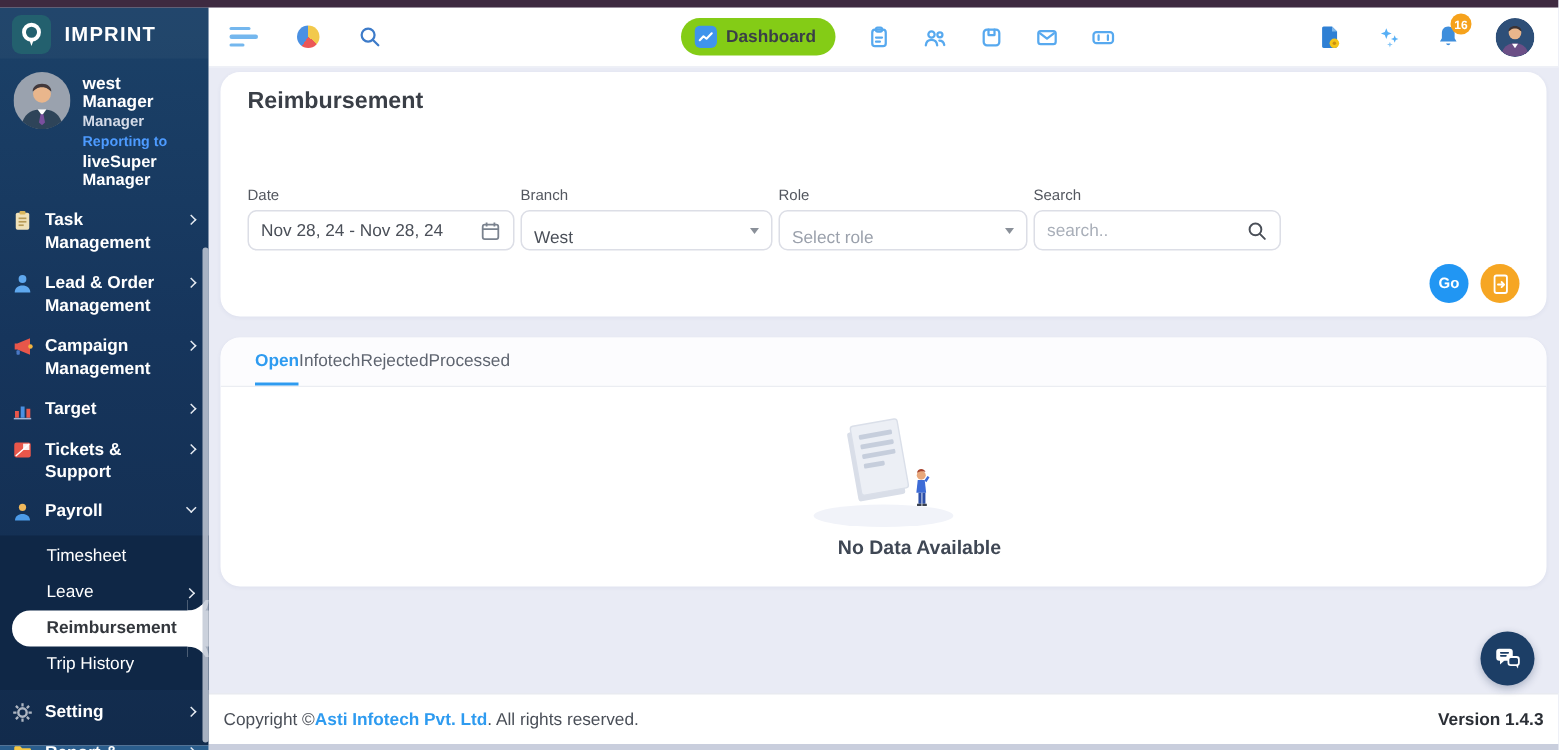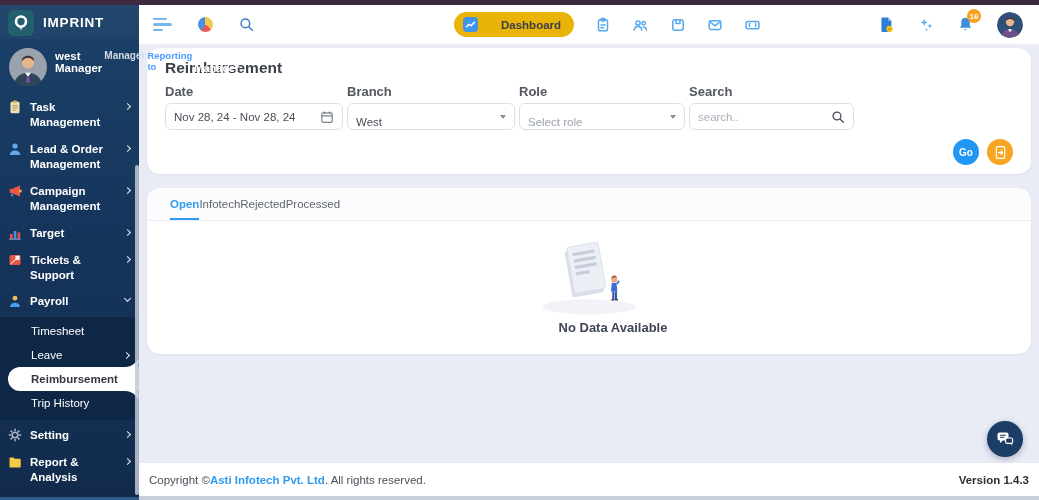--- a/index.html
+++ b/index.html
@@ -6,21 +6,21 @@
   html,body { width:1039px; height:500px; }
   body { font-family:"Liberation Sans","DejaVu Sans",sans-serif; background:#E9EBF5; position:relative; overflow:hidden; }
 
   .topstrip { position:absolute; left:0; top:0; width:1039px; height:5px; background:#3E2A40; z-index:30; }
 
   
   .sidebar { position:absolute; left:0; top:5px; width:139px; height:495px; background:linear-gradient(180deg,#1B4168 0%,#16355C 45%,#122B4C 100%); color:#fff; z-index:20; border-bottom:3px solid #2A5D8C; }
   .logo-row { display:flex; align-items:center; gap:9px; padding:5px 8px 4px 8px; height:34px; background:rgba(255,255,255,0.03); }
   .brand { font-size:13.5px; font-weight:bold; letter-spacing:.8px; color:#fff; }
   .profile { display:flex; gap:8px; padding:9px 8px 8px 9px; align-items:flex-start; }
-  .ptxt { display:flex; flex-direction:row; gap:2px; padding-top:2px; }
+  .ptxt { display:flex; flex-direction:column; gap:2px; padding-top:2px; }
   .pname { font-size:11.5px; font-weight:bold; }
   .prole { font-size:10px; color:#D4DBE8;font-weight:bold; }
   .preporting { font-size:9.5px; color:#4D9BFF; font-weight:bold; }
   .preports-to { font-size:11px; font-weight:bold; }
 
   .nav { display:flex; flex-direction:column; }
   .nav-item { display:flex; align-items:flex-start; gap:7px; padding:6px 9px 6px 8px; font-size:11.5px; font-weight:600; cursor:pointer; line-height:1.3; }
   .nicon { width:15px; flex:0 0 15px; display:flex; margin-top:0px; }
   .nlabel { flex:1; }
   .chev { width:5px; height:5px; border-right:1.6px solid #E6EBF2; border-bottom:1.6px solid #E6EBF2; flex:0 0 5px; margin-top:4px; }
@@ -37,35 +37,35 @@
 
   
   .main { position:absolute; left:139px; top:5px; width:900px; height:495px; display:flex; flex-direction:column; }
   .topbar { height:40px; background:#fff; border-bottom:1px solid #EEF0F6; display:flex; align-items:center; padding:0 16px 0 14px; flex:0 0 40px; }
   .tb-left { display:flex; align-items:center; gap:26px; }
   .hamburger { display:flex; flex-direction:column; gap:3px; cursor:pointer; }
   .hamburger i { display:block; height:2.4px; border-radius:2px; background:#74B7EE; }
   .hamburger i:nth-child(1){ width:14px; } .hamburger i:nth-child(2){ width:19px; } .hamburger i:nth-child(3){ width:10px; }
   .pie { width:15px; height:15px; border-radius:50%; background:conic-gradient(#F2C94C 0 130deg,#EB5757 130deg 215deg,#4A90E2 215deg 360deg); cursor:pointer; }
   .tb-nav { display:flex; align-items:center; gap:21px; margin-left:200px; }
-  .dash-pill { display:flex; align-items:center; gap:23px; background:#eab308; border-radius:16px; padding:5px 13px 5px 9px; cursor:pointer; }
+  .dash-pill { display:flex; align-items:center; gap:6px; background:#84cc16; border-radius:16px; padding:5px 13px 5px 9px; cursor:pointer; }
   .dash-pill span { font-size:11.5px; font-weight:600; color:#3A3F47; }
   .tb-ico { display:flex; cursor:pointer; }
   .tb-right { margin-left:auto; display:flex; align-items:center; gap:23px; }
   .bell-wrap { position:relative; cursor:pointer; display:flex; }
   .bell-badge { position:absolute; top:-7px; right:-7px; min-width:14px; height:14px; border-radius:8px; background:#F6A21C; color:#fff; font-size:8px; font-weight:bold; display:flex; align-items:center; justify-content:center; padding:0 2px; }
   .avatar { width:26px; height:26px; border-radius:50%; overflow:hidden; cursor:pointer; display:flex; }
 
   .content { flex:1; background:#E9EBF5; position:relative; padding:3px 8px 0 8px; }
   .card { background:#fff; border-radius:13px; box-shadow:0 1px 3px rgba(40,60,120,.05); }
   .card1 { padding:11px 18px 9px 18px; }
   .page-title { font-size:15.5px; font-weight:600; color:#3A3F47; }
   .filters { display:flex; gap:4px; margin-top:7px; }
   .fgroup { display:flex; flex-direction:column; gap:4px; }
-  .flabel { font-size:13px; font-weight:700; color:#53575F; }
+  .flabel { font-size:10px; font-weight:400; color:#53575F;margin-top:41px; }
   .fctrl { height:27px; border:1px solid #DCDEE6; border-radius:6px; background:#fff; display:flex; align-items:center; padding:0 8px; font-size:11.5px; color:#4A4F58; }
   .fctrl input { border:none; outline:none; flex:1; font-size:11.5px; color:#4A4F58; font-family:inherit; background:transparent; min-width:0; }
   .fctrl input::placeholder { color:#A9AFB9; }
   .w-date { width:178px; } .w-branch { width:168px; } .w-role { width:166px; } .w-search { width:165px; }
   .sel-text { flex:1;margin-top:10px; } .sel-text.placeholder { color:#9BA1AC; }
   .caret { width:0; height:0; border-left:3.5px solid transparent; border-right:3.5px solid transparent; border-top:4.5px solid #8A9099; }
   .btn-row { display:flex; justify-content:flex-end; gap:8px; margin-top:9px; }
   .btn-go { width:26px; height:26px; border-radius:50%; background:#2196F3; color:#fff; font-size:10px; font-weight:bold; border:none; display:flex; align-items:center; justify-content:center; cursor:pointer; font-family:inherit; }
   .btn-export { width:26px; height:26px; border-radius:50%; background:#F6A623; border:none; display:flex; align-items:center; justify-content:center; cursor:pointer; }
 

